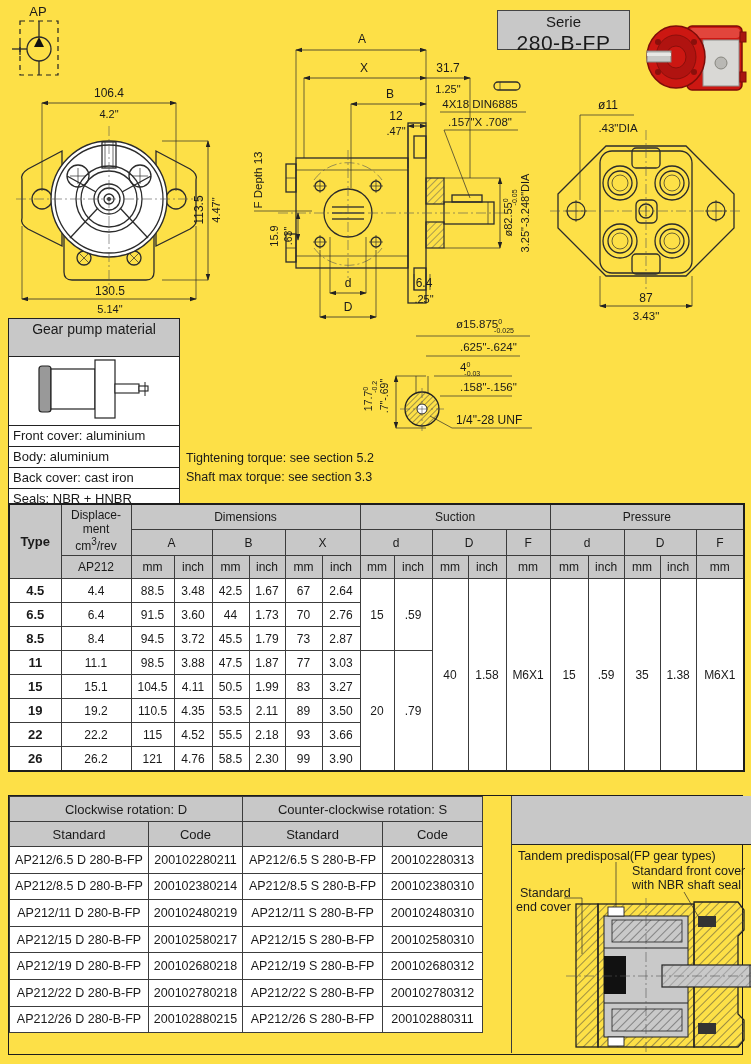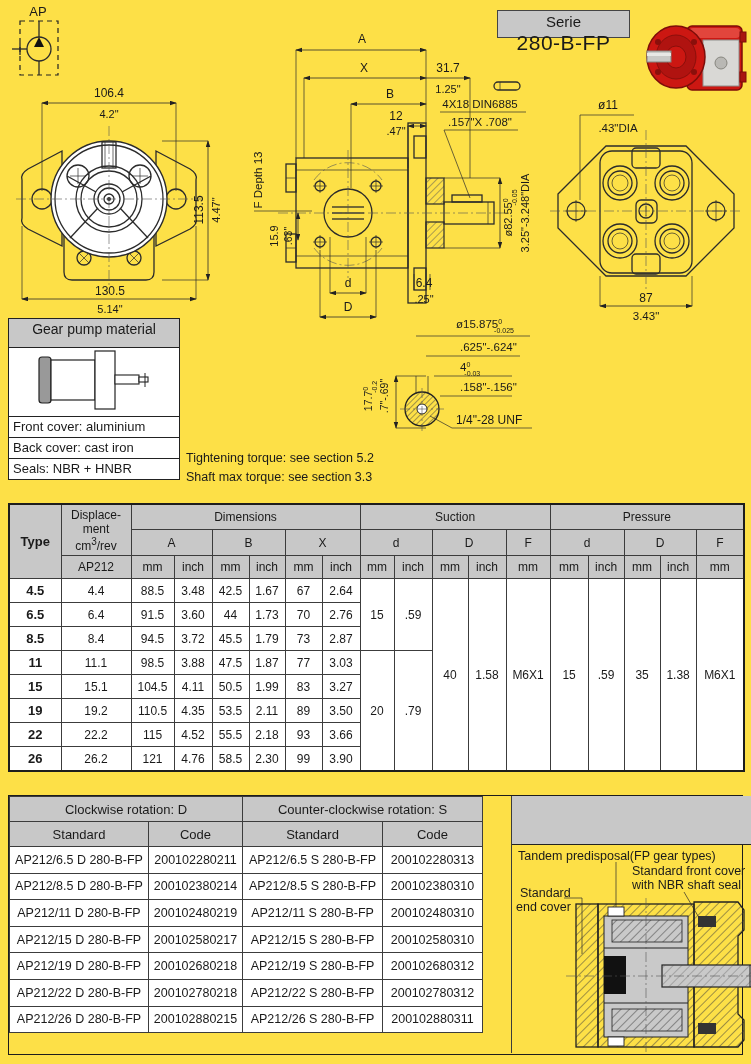--- a/index.html
+++ b/index.html
@@ -7,29 +7,29 @@
         font-family:"Liberation Sans",sans-serif;color:#1a1a1a;overflow:hidden;}
   .abs{position:absolute;}
   svg text{font-family:"Liberation Sans",sans-serif;fill:#1a1a1a;}
   .dwg{stroke:#2b2b2b;fill:none;stroke-width:1.3;}
   .thin{stroke:#2b2b2b;fill:none;stroke-width:0.7;}
   .cl{stroke:#555;fill:none;stroke-width:0.6;stroke-dasharray:10 3 2 3;}
   .dim{stroke:#2b2b2b;fill:none;stroke-width:0.8;}
   .dtx-s{font-size:7px;}
 
   
-  #serie-box{left:497px;top:10px;width:133px;height:28px;background:#c8c8c8;
+  #serie-box{left:497px;top:10px;width:133px;height:40px;background:#c8c8c8;
              border:1px solid #444;text-align:center;line-height:1.1;padding-top:3px;box-sizing:border-box;}
   #serie-box .l1{font-size:15px;}
   #serie-box .l2{font-size:21px;letter-spacing:.5px;}
 
   
   #material-box{left:8px;top:318px;width:170px;border:1.6px solid #222;background:#fff;}
   #material-box .mb-title{background:#c8c8c8;border-bottom:1.4px solid #222;text-align:center;
-                          font-size:14px;padding:2px 0 10px;}
+                          font-size:14px;padding:2px 0 19px;}
   #material-box .mb-row{border-top:1.4px solid #222;font-size:13px;padding:2px 0 3px 4px;}
 
   
   #notes{left:186px;top:449px;font-size:12.5px;line-height:19px;}
 
   
   #dim-table{left:8px;top:503px;width:735px;border-collapse:collapse;table-layout:fixed;}
   #dim-table td,#dim-table th{border:1px solid #3c3c3c;text-align:center;vertical-align:middle;
        font-size:12px;font-weight:normal;padding:0;overflow:hidden;}
   #dim-table thead td{background:#c8c8c8;}
@@ -321,20 +321,21 @@
     <div class="mb-title">Gear pump material</div>
     <svg width="166" height="64" viewBox="0 0 166 64">
       <rect x="30" y="9" width="12" height="46" fill="#999" stroke="#222" stroke-width="1.2" rx="3"></rect>
       <rect x="42" y="12" width="44" height="40" fill="#fff" stroke="#222" stroke-width="1.2"></rect>
       <rect x="86" y="3" width="20" height="58" fill="#fff" stroke="#222" stroke-width="1.2"></rect>
       <rect x="106" y="27" width="24" height="9" fill="#fff" stroke="#222" stroke-width="1.1"></rect>
       <rect x="130" y="29" width="9" height="5" fill="#fff" stroke="#222" stroke-width="1.1"></rect>
       <line x1="136" y1="25" x2="136" y2="39" stroke="#222" stroke-width="1"></line>
     </svg>
     <div class="mb-row">Front cover: aluminium</div>
+    <div class="mb-row">Body: aluminium</div>
     <div class="mb-row">Back cover: cast iron</div>
     <div class="mb-row">Seals: NBR + HNBR</div>
   </div>
 
   <svg class="abs" style="left:360px;top:316px" width="182" height="122" viewBox="0 0 182 122">
     <defs>
       <marker id="aH" markerWidth="9" markerHeight="8" refX="8" refY="3" orient="auto-start-reverse">
         <path d="M0,0L9,3L0,6Z" fill="#222"></path>
         </marker>
       <pattern id="hH" width="4" height="4" patternTransform="rotate(45)" patternUnits="userSpaceOnUse">

